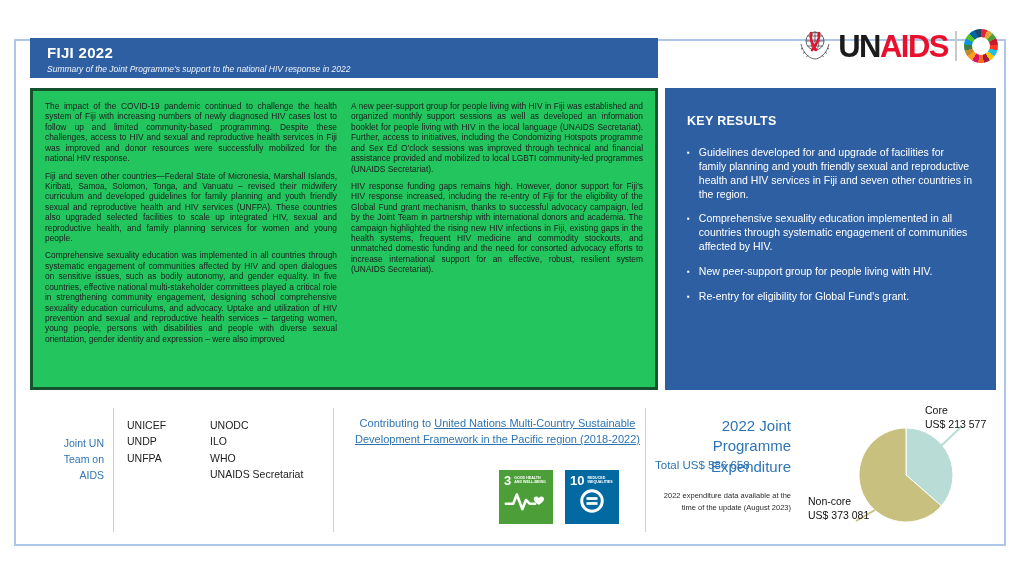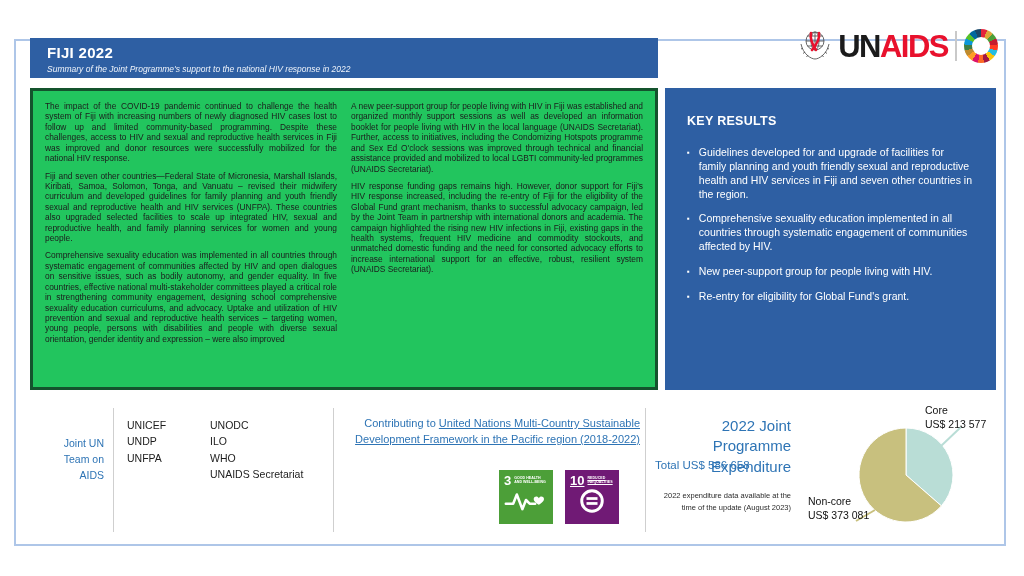--- a/index.html
+++ b/index.html
@@ -43,26 +43,26 @@
   .key-title { font-size:12.5px; font-weight:bold; letter-spacing:.3px; margin-bottom:18px; }
   .key-list { list-style:none; }
   .key-list li { display:flex; gap:9px; font-size:10.5px; line-height:1.32; margin-bottom:11px; }
   .key-bullet { font-size:8px; line-height:1.8; flex:0 0 auto; }
 
   
   .vdiv { width:1px; top:408px; height:124px; background:#cfcfcf; }
   .team-label { left:40px; top:436px; width:64px; text-align:right; color:#2e74b5;
                 font-size:10.5px; line-height:1.5; }
   .agency-col { top:417px; font-size:10.5px; color:#1c1c1c; line-height:1.55; }
-  .contrib { left:355px; top:416px; width:285px; text-align:right; color:#2e74b5;
+  .contrib { left:355px; top:416px; width:285px; text-align:center; color:#2e74b5;
              font-size:11px; line-height:1.45; }
   .contrib .lnk { text-decoration:underline; cursor:pointer; }
   .sdg-icon { width:54px; height:54px; color:#ffffff; padding:4px 5px; }
   .sdg-3 { left:499px; top:470px; background:#4c9f38; }
-  .sdg-10 { left:565px; top:470px; background:#701a75;text-decoration:underline; }
+  .sdg-10 { left:565px; top:470px; background:#0369a1; }
   .sdg-head { display:flex; gap:3px; align-items:flex-start; }
   .sdg-num { font-size:13px; font-weight:bold; line-height:1; }
   .sdg-cap { font-size:3.6px; font-weight:bold; line-height:1.15; margin-top:2px; }
   .exp-title { left:655px; top:416px; width:136px; text-align:right; color:#2e74b5;
                font-size:15px; line-height:1.35; }
   .exp-total { left:655px; top:459px; width:136px; color:#2e74b5;
                font-size:11.5px; }
   .exp-note { left:656px; top:490px; width:135px; text-align:right; color:#2b2b2b;
               font-size:7.5px; line-height:1.55; }
   .pie-label { font-size:10.5px; color:#111111; line-height:1.35; }

